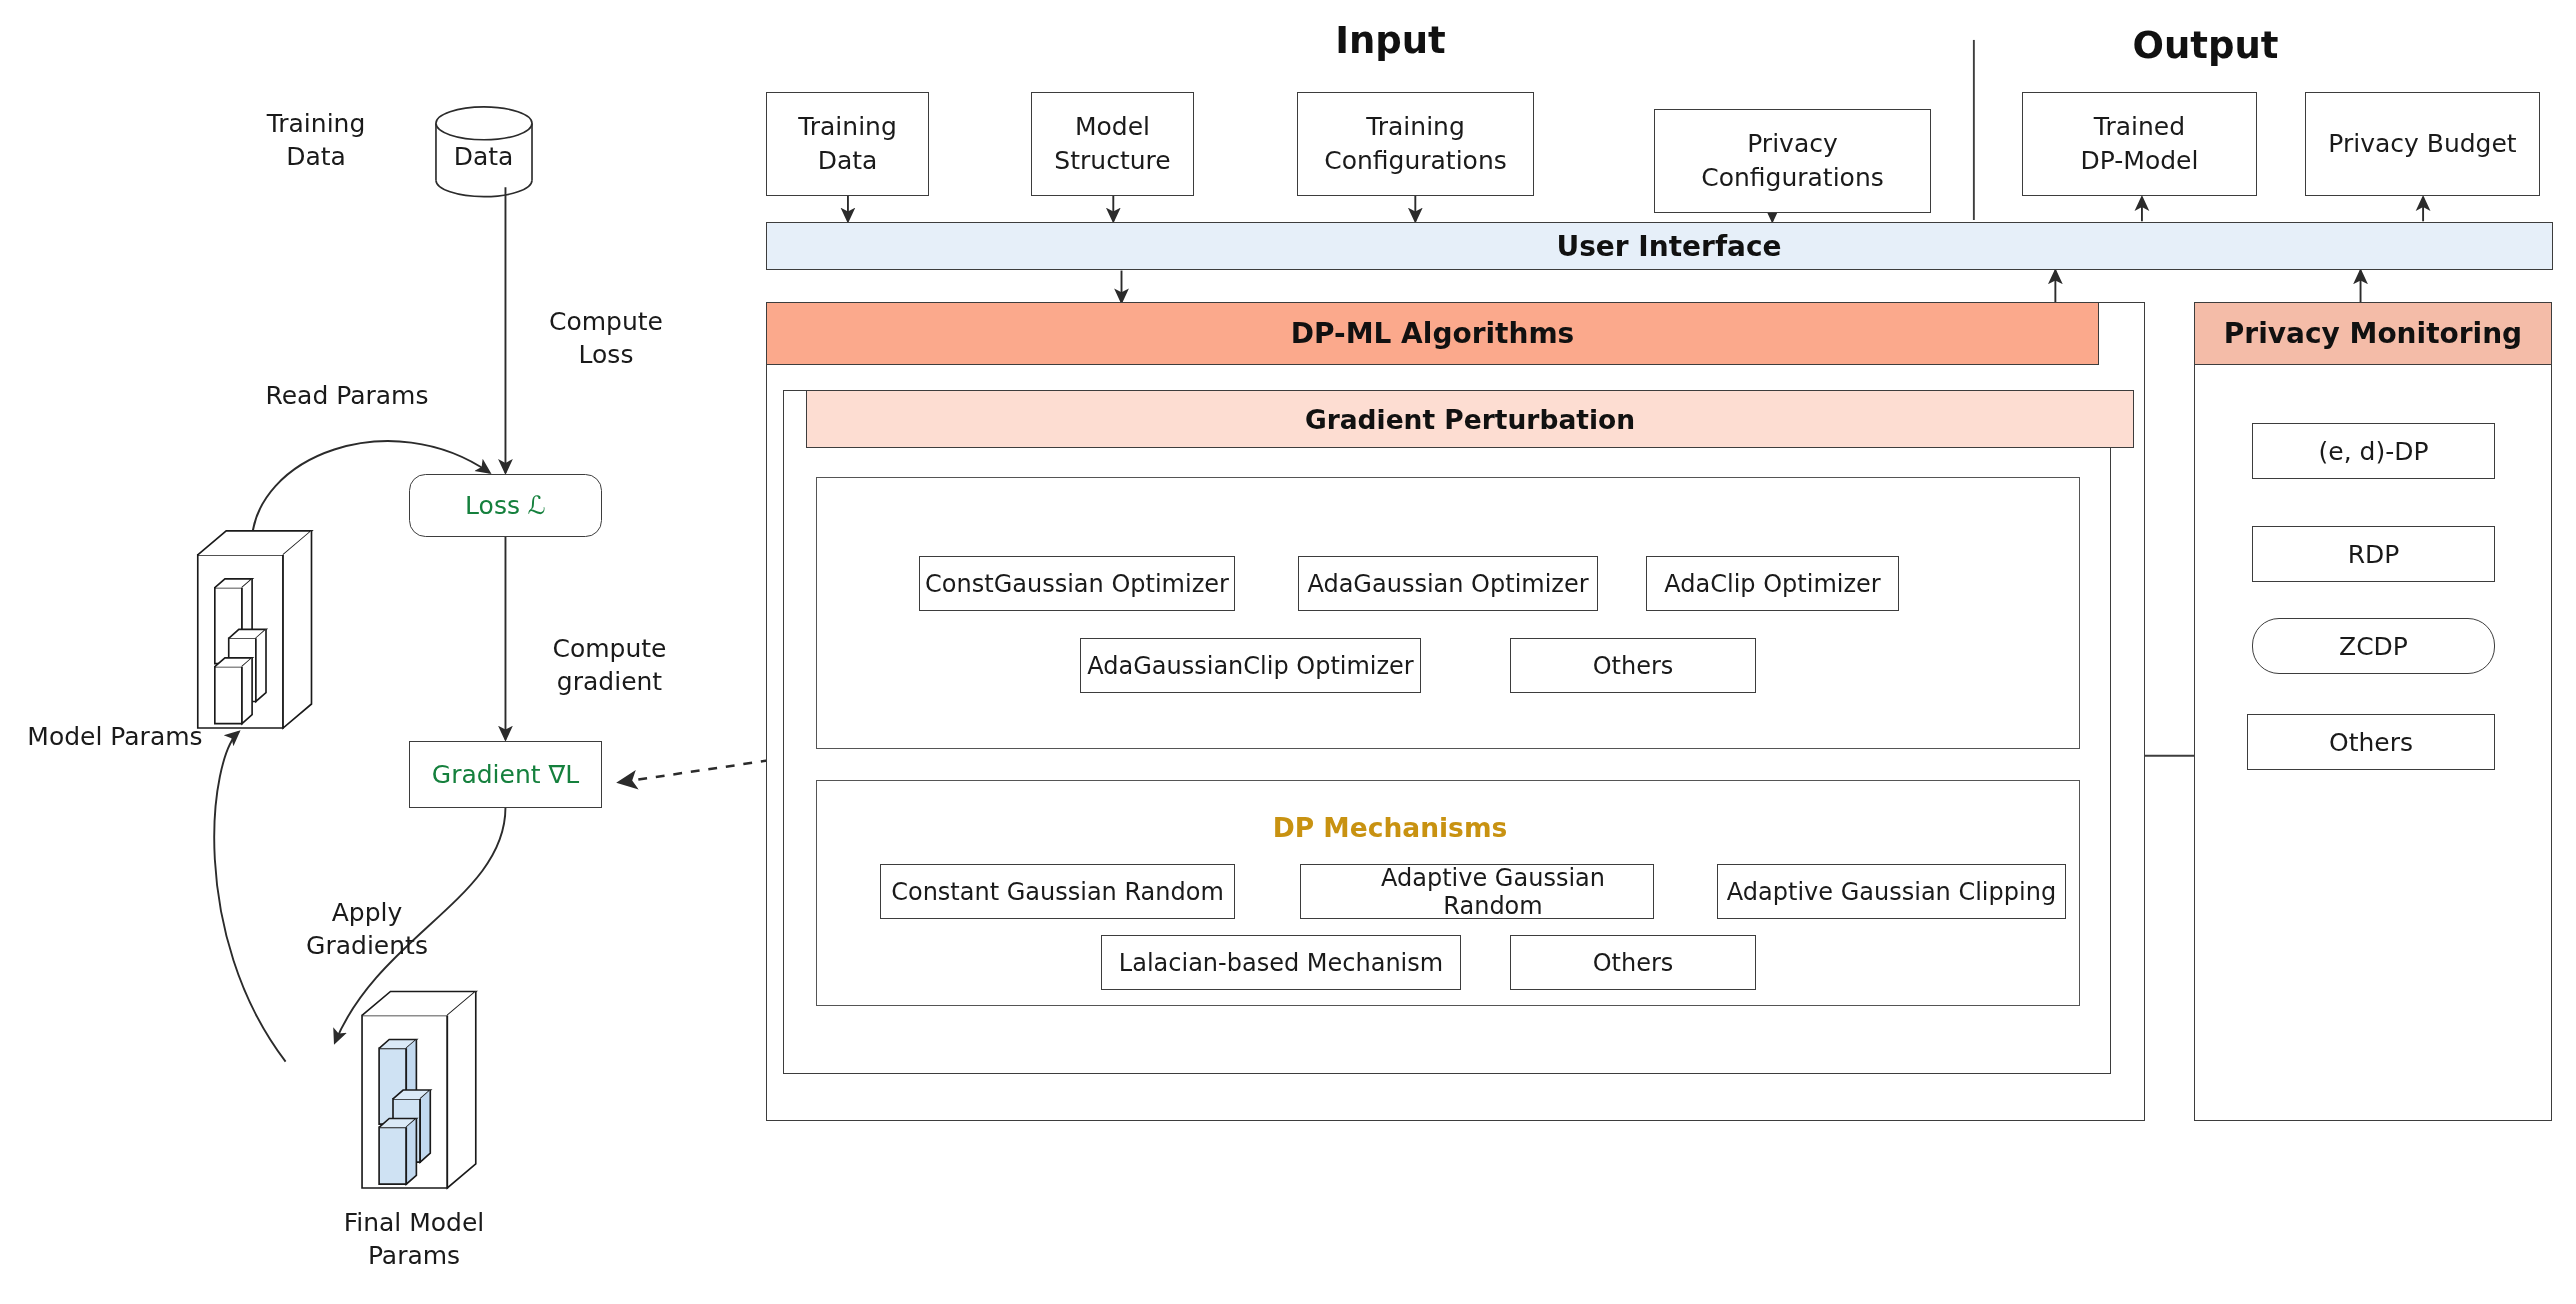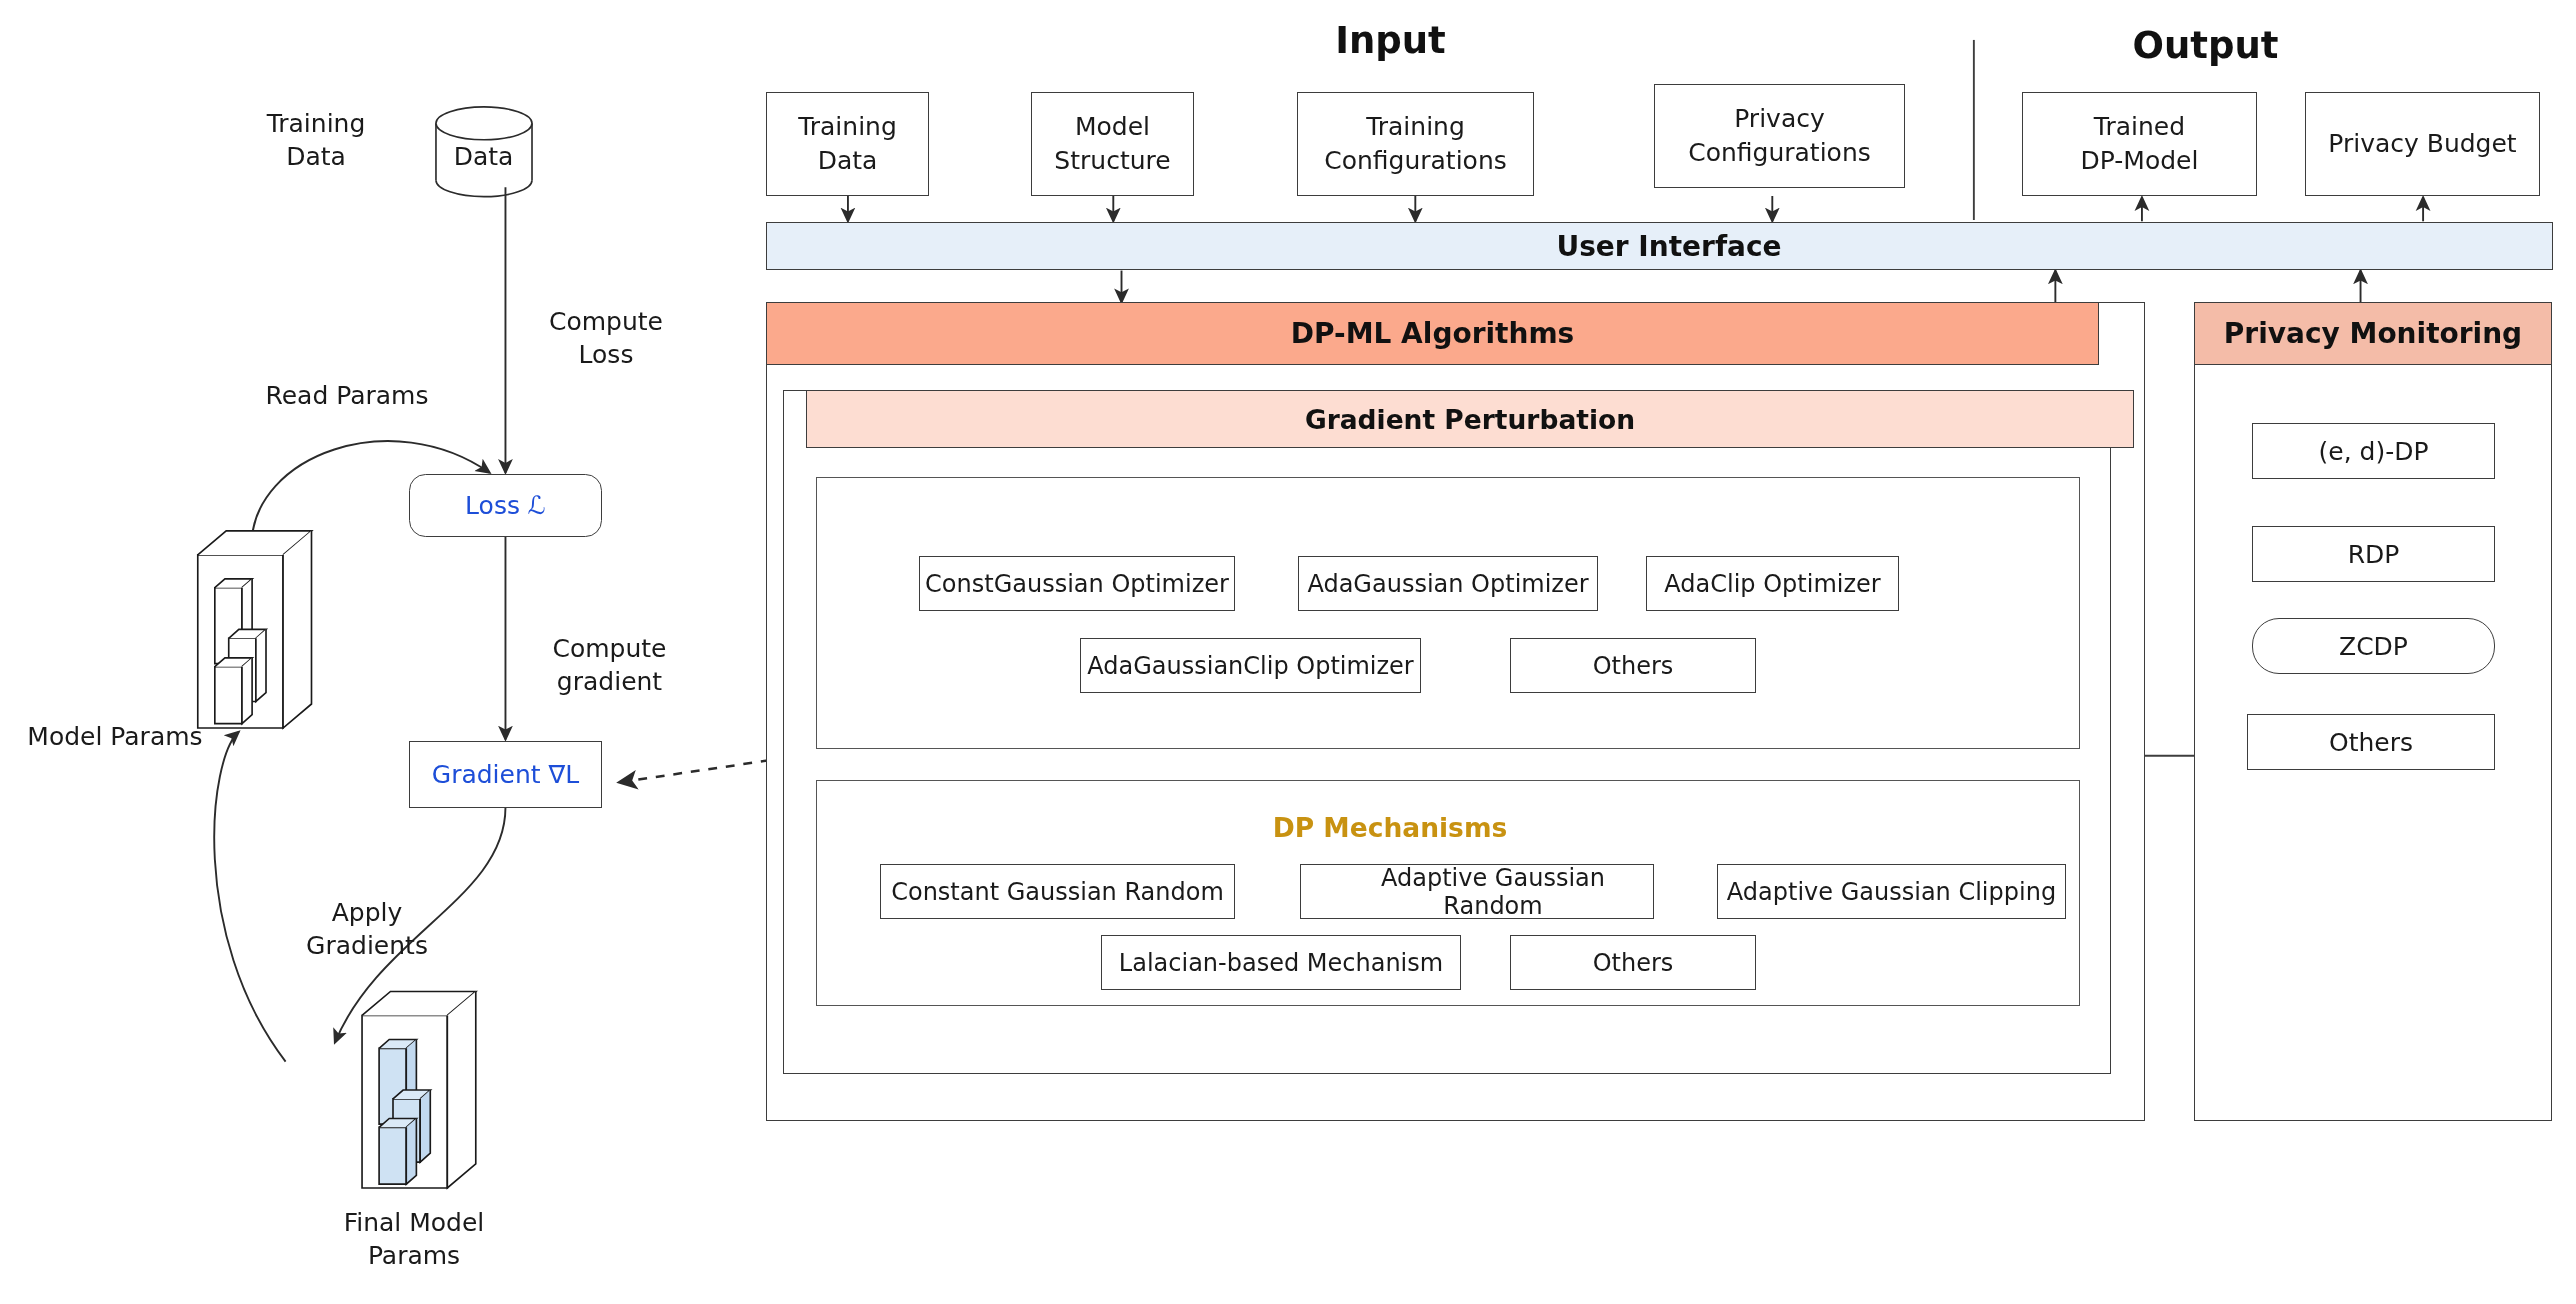--- a/index.html
+++ b/index.html
@@ -33,21 +33,21 @@
     box-sizing:border-box;
     border:1.9px solid #3d3d3d;
     background:#ffffff;
     display:flex;
     align-items:center;
     justify-content:center;
     text-align:center;
     line-height:1.35;
     white-space:pre-line;
     font-size:25px;
-    color:#1d4ed8;
+    color:#15803d;
   }
   .box.round{border-radius:16.4px;}
 
   
   .iocard{
     position:absolute;
     box-sizing:border-box;
     border:1.9px solid #3d3d3d;
     background:#ffffff;
     display:flex;
@@ -240,21 +240,21 @@
 
   <div class="section-title" style="left:1264px;top:19px;width:253px;">Input</div>
   <div class="section-title" style="left:2079px;top:24px;width:253px;">Output</div>
 
   <div class="iocard" style="left:766px;top:92px;width:163px;height:104px;">Training
 Data</div>
   <div class="iocard" style="left:1031px;top:92px;width:163px;height:104px;">Model
 Structure</div>
   <div class="iocard" style="left:1297px;top:92px;width:237px;height:104px;">Training
 Configurations</div>
-  <div class="iocard" style="left:1654px;top:84px;width:251px;height:104px;">Privacy
+  <div class="iocard" style="left:1654px;top:109px;width:277px;height:104px;">Privacy
 Configurations</div>
 
   <div class="iocard" style="left:2022px;top:92px;width:235px;height:104px;">Trained
 DP-Model</div>
   <div class="iocard" style="left:2305px;top:92px;width:235px;height:104px;">Privacy Budget</div>
 
   <div class="banner ui-bar" style="left:766px;top:222px;width:1787px;height:48px;">User Interface</div>
 
   <div class="panel" style="left:766px;top:302px;width:1379px;height:819px;"></div>
   <div class="banner dpml-bar" style="left:766px;top:302px;width:1333px;height:63px;">DP-ML Algorithms</div>

